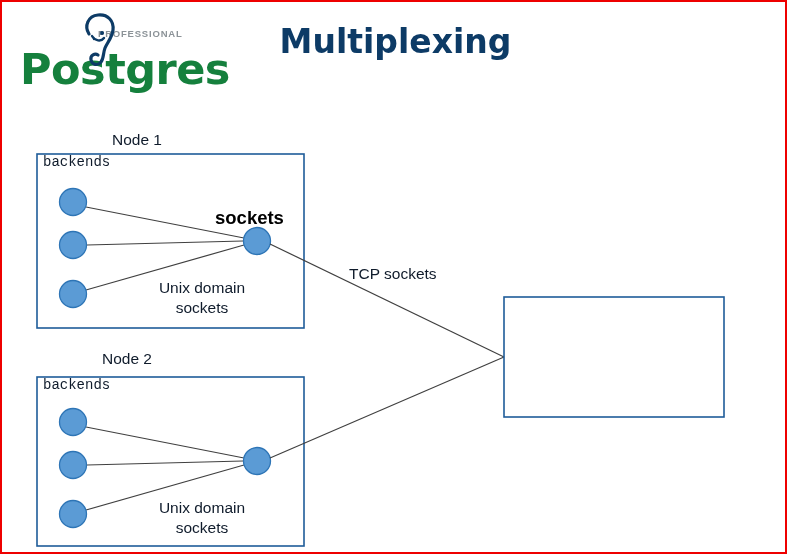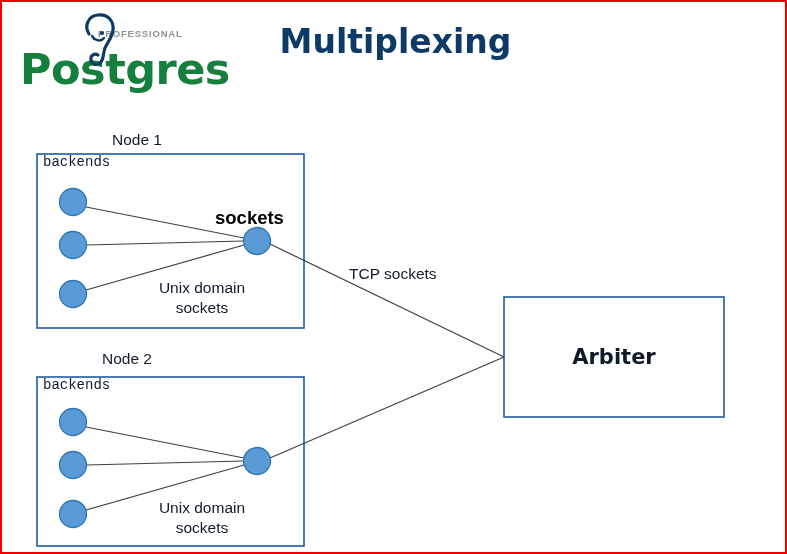--- a/index.html
+++ b/index.html
@@ -194,15 +194,14 @@
   <div class="lbl backends-lbl" id="backends1">backends</div>
   <div class="lbl unix-lbl" id="unix1">Unix domain sockets</div>
   <div class="lbl" id="sockhub-lbl">sockets</div>
 
   <div class="lbl node-title" id="node2-title">Node 2</div>
   <div class="lbl backends-lbl" id="backends2">backends</div>
   <div class="lbl unix-lbl" id="unix2">Unix domain sockets</div>
 
   <div class="lbl" id="tcp-lbl">TCP sockets</div>
 
-  <div class="lbl" id="arbiter-lbl">Arbiter</div>
 
 </div>
 
 </body></html>

